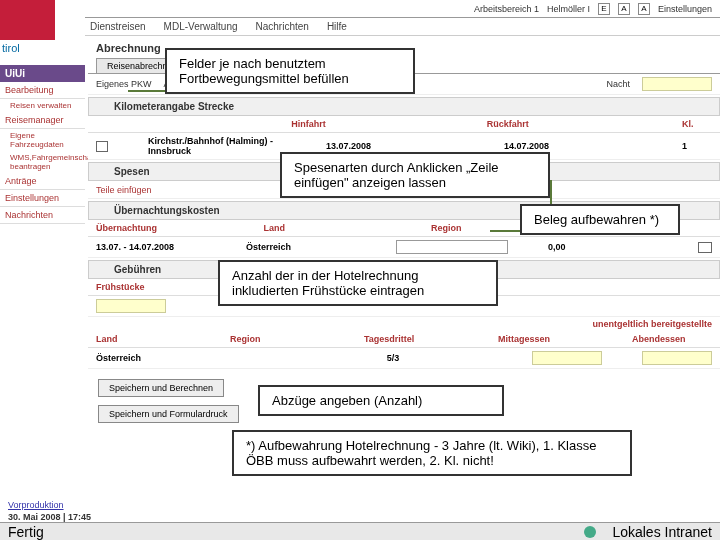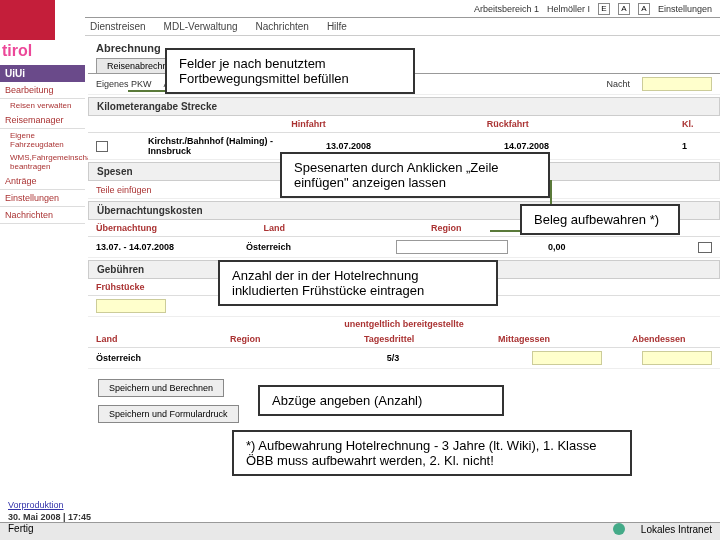--- a/index.html
+++ b/index.html
@@ -4,21 +4,21 @@
 <style>
 * { margin: 0; padding: 0; box-sizing: border-box; font-family: Arial, sans-serif; }
 body { width: 720px; height: 540px; background: #fff; position: relative; overflow: hidden; font-size: 10px; }
 
 .top-bar { height: 18px; background: #fff; border-bottom: 1px solid #999; display: flex; justify-content: flex-end; align-items: center; padding: 0 8px; gap: 8px; }
 .top-bar-text { font-size: 9px; color: #333; }
 .icon-sq { display: inline-block; width: 12px; height: 12px; border: 1px solid #888; text-align: center; line-height: 10px; font-size: 8px; }
 
 .logo-area { position: absolute; left: 0; top: 0; width: 85px; height: 65px; background: #fff; }
 .logo-red { width: 55px; height: 40px; background: #c41e3a; }
-.logo-text { font-weight: bold; font-size: 16px; color: #ec4899; padding: 2px; }
+.logo-text { font-weight: normal; font-size: 11px; color: #0369a1; padding: 2px; }
 
 .menu-bar { height: 18px; background: #fff; border-bottom: 1px solid #ccc; display: flex; align-items: center; padding-left: 90px; gap: 18px; }
 .menu-item { font-size: 10px; color: #444; cursor: pointer; }
 
 .sidebar { position: absolute; left: 0; top: 65px; width: 85px; background: #fff; }
 .sidebar-header { background: #6a4a8a; color: #fff; padding: 3px 5px; font-size: 10px; font-weight: bold; }
 .sidebar-section { border-bottom: 1px solid #ddd; padding: 3px 5px; font-size: 9px; color: #a33; cursor: pointer; }
 .sidebar-item { padding: 2px 5px 2px 10px; font-size: 8px; color: #a33; cursor: pointer; }
 
 .main { position: absolute; left: 88px; top: 38px; right: 0; bottom: 22px; background: #fff; overflow: hidden; }
@@ -28,34 +28,34 @@
 .tab.active { background: #fff; }
 
 .section-row { display: flex; align-items: center; padding: 3px 8px; font-size: 9px; gap: 12px; border-bottom: 1px solid #eee; min-height: 18px; }
 .field-label { color: #333; }
 .field-val { color: #555; }
 .input-box { display: inline-block; min-width: 50px; height: 14px; border: 1px solid #999; background: #fff; }
 .input-yellow { background: #ffc; border: 1px solid #cc9; min-width: 70px; height: 14px; display: inline-block; }
 
 .checkbox { display: inline-block; width: 11px; height: 11px; border: 1px solid #666; background: #fff; }
 
-.group-header { background: #f0f0f0; border: 1px solid #ccc; padding: 3px 8px; font-size: 10px; font-weight: bold; color: #333; margin-top: 2px; }
+.group-header { background: #f0f0f0; border: 1px solid #ccc; padding: 3px 25px; font-size: 10px; font-weight: bold; color: #333; margin-top: 2px; }
 .col-headers { display: flex; padding: 3px 8px; font-size: 9px; color: #a33; font-weight: bold; gap: 54px; border-bottom: 1px solid #ddd; }
 .col-headers span { flex: 1; }
 
 .data-row { display: flex; padding: 3px 8px; font-size: 9px; gap: 40px; border-bottom: 1px solid #eee; align-items: center; font-weight: bold; }
 .data-row > * { flex: 1; }
 
 .btn { display: inline-block; padding: 3px 10px; font-size: 9px; border: 1px solid #888; background: #eee; cursor: pointer; margin: 4px; }
 
 .callout { position: absolute; background: #fff; border: 2px solid #333; padding: 6px 12px; font-size: 13px; z-index: 100; font-family: Arial; }
 .callout-line { position: absolute; background: #5a7a3a; height: 2px; z-index: 90; }
 .footer-link { position: absolute; bottom: 30px; left: 8px; font-size: 9px; color: #33a; text-decoration: underline; }
 .footer-date { position: absolute; bottom: 18px; left: 8px; font-size: 9px; color: #333; font-weight: bold; }
-.status-bar { position: absolute; bottom: 0; left: 0; right: 0; height: 18px; background: #e8e8e8; border-top: 1px solid #999; display: flex; align-items: flex-start; padding: 0 8px; font-size: 10px; justify-content: space-between; }
+.status-bar { position: absolute; bottom: 0; left: 0; right: 0; height: 18px; background: #e8e8e8; border-top: 1px solid #999; display: flex; align-items: flex-end; padding: 0 8px; font-size: 14px; justify-content: space-between; }
 .status-right { display: flex; align-items: center; gap: 16px; }
 .intranet-icon { width: 12px; height: 12px; background: #4a8; border-radius: 50%; display: inline-block; }
 </style>
 </head>
 <body>
 
 <div class="top-bar">
   <span class="top-bar-text">Arbeitsbereich 1</span>
   <span class="top-bar-text">Helmöller I</span>
   <span class="icon-sq">E</span>
@@ -141,21 +141,21 @@
   <div class="group-header">Gebühren</div>
   <div class="col-headers">
     <span>Frühstücke</span>
     <span>Tagesgebühren</span>
   </div>
   <div class="data-row">
     <span class="input-yellow" style="flex:0 0 70px"></span>
     <span></span>
   </div>
 
-  <div style="text-align:center;padding:2px 8px;font-size:9px;color:#a33;font-weight:bold">unentgeltlich bereitgestellte</div>
+  <div style="text-align:right;padding:2px 8px;font-size:9px;color:#a33;font-weight:bold">unentgeltlich bereitgestellte</div>
   <div class="col-headers">
     <span>Land</span>
     <span>Region</span>
     <span>Tagesdrittel</span>
     <span>Mittagessen</span>
     <span>Abendessen</span>
   </div>
   <div class="data-row">
     <span>Österreich</span>
     <span></span>

